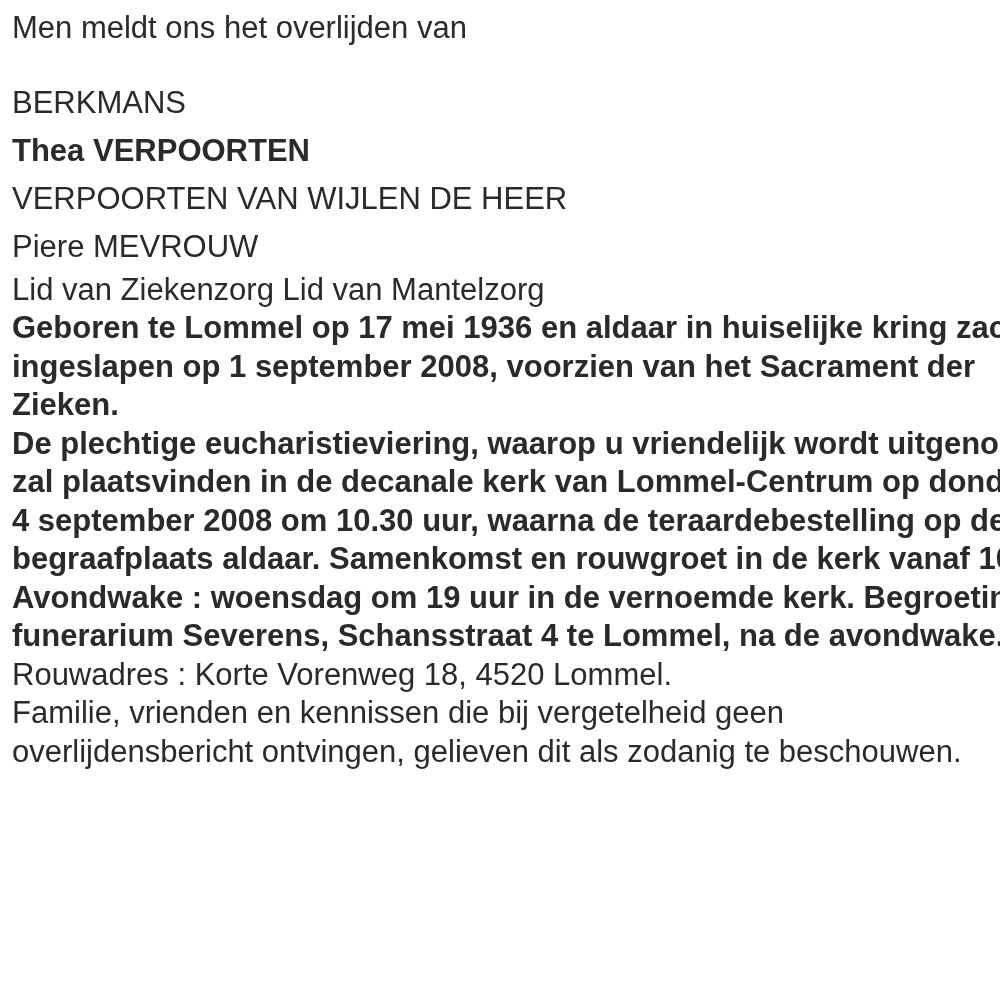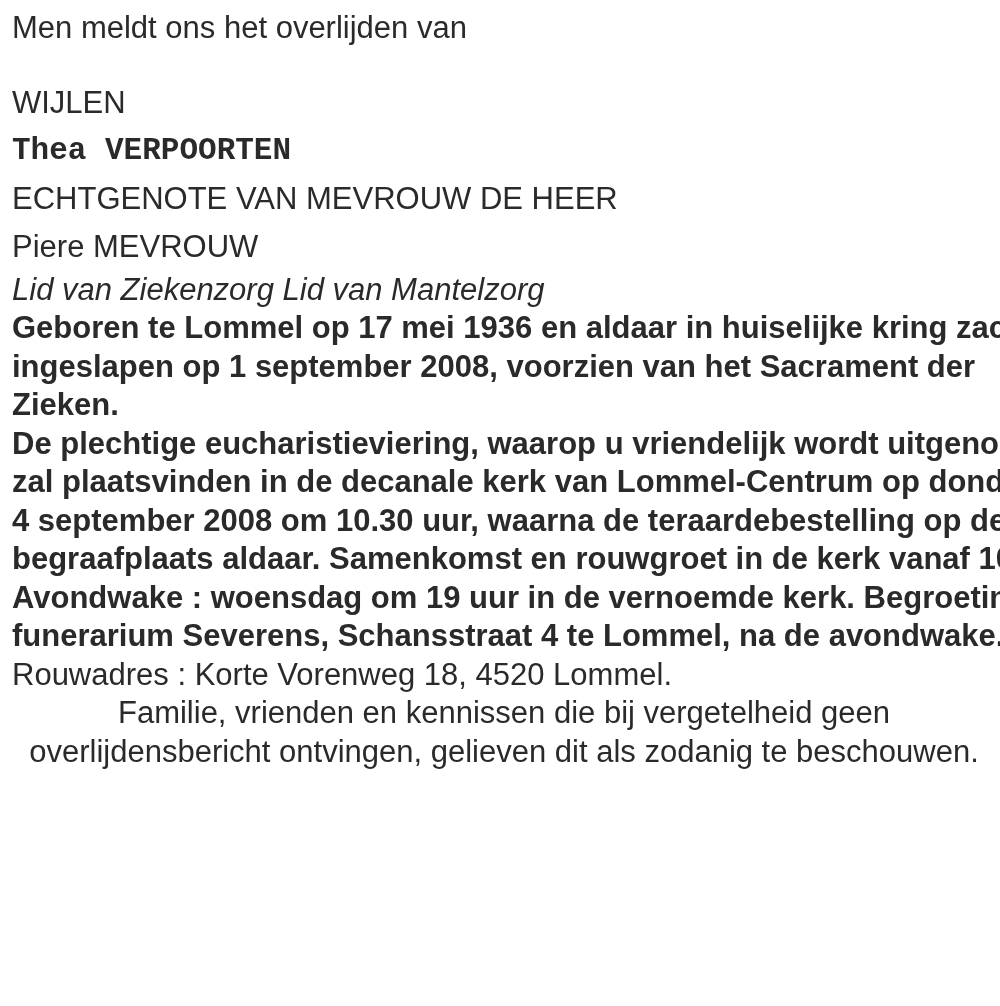--- a/index.html
+++ b/index.html
@@ -21,38 +21,38 @@
   }
   
   .doc p {
     margin: 0;
     white-space: pre;
     line-height: 38.5px;
   }
   .intro        { margin-top: 0; }
   .header-block { margin-top: 31px; }
   .header-block p { line-height: 48px; }
-  .deceased-name { font-weight: 700; font-family: Liberation Mono, monospace; }
-  .memberships  { margin-top: 39px; font-style: italic; }
+  .deceased-name { font-weight: 700; }
+  .memberships  { margin-top: 39px; }
   .birth-death  { margin-top: 46px; font-weight: bold; }
   .service      { margin-top: 42px; font-weight: bold; }
   .address      { margin-top: 47px; }
-  .closing      { margin-top: 42px; text-align: center; }
+  .closing      { margin-top: 42px; }
 </style>
 </head>
 <body style="color: rgb(42, 42, 42); background: rgb(255, 255, 255);">
 
 <div class="doc">
 
   <p class="intro">Men meldt ons het overlijden van</p>
 
   <div class="header-block">
-    <p>WIJLEN</p>
+    <p>BERKMANS</p>
     <p class="deceased-name">Thea VERPOORTEN</p>
-    <p>ECHTGENOTE VAN MEVROUW DE HEER</p>
+    <p>VERPOORTEN VAN WIJLEN DE HEER</p>
     <p>Piere MEVROUW</p>
   </div>
 
   <p class="memberships">Lid van Ziekenzorg Lid van Mantelzorg</p>
 
   <p class="birth-death">Geboren te Lommel op 17 mei 1936 en aldaar in huiselijke kring zachtjes
 ingeslapen op 1 september 2008, voorzien van het Sacrament der
 Zieken.</p>
 
   <p class="service">De plechtige eucharistieviering, waarop u vriendelijk wordt uitgenodigd,

